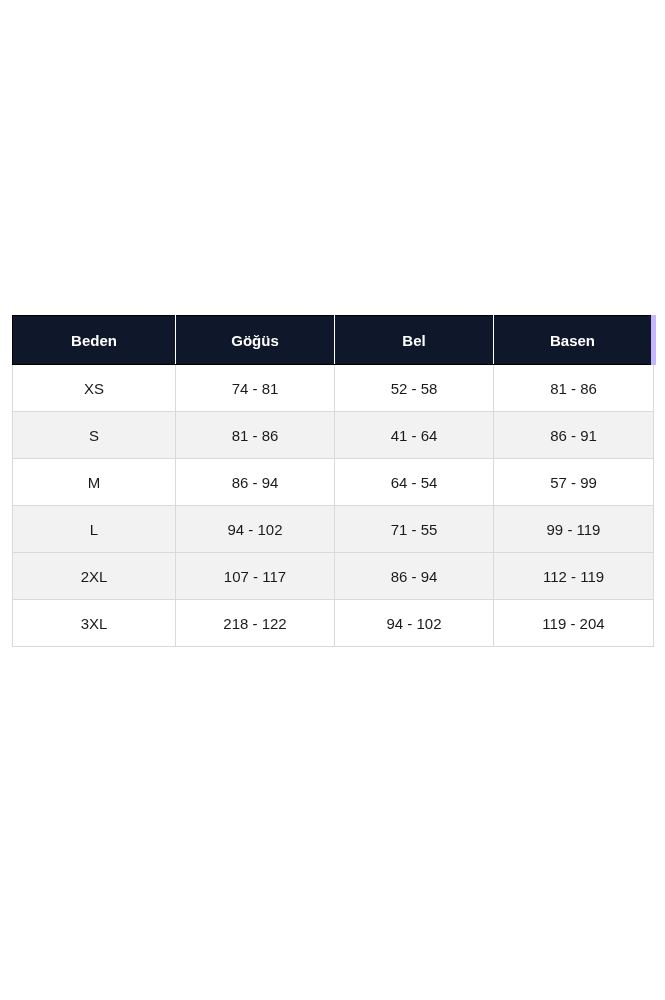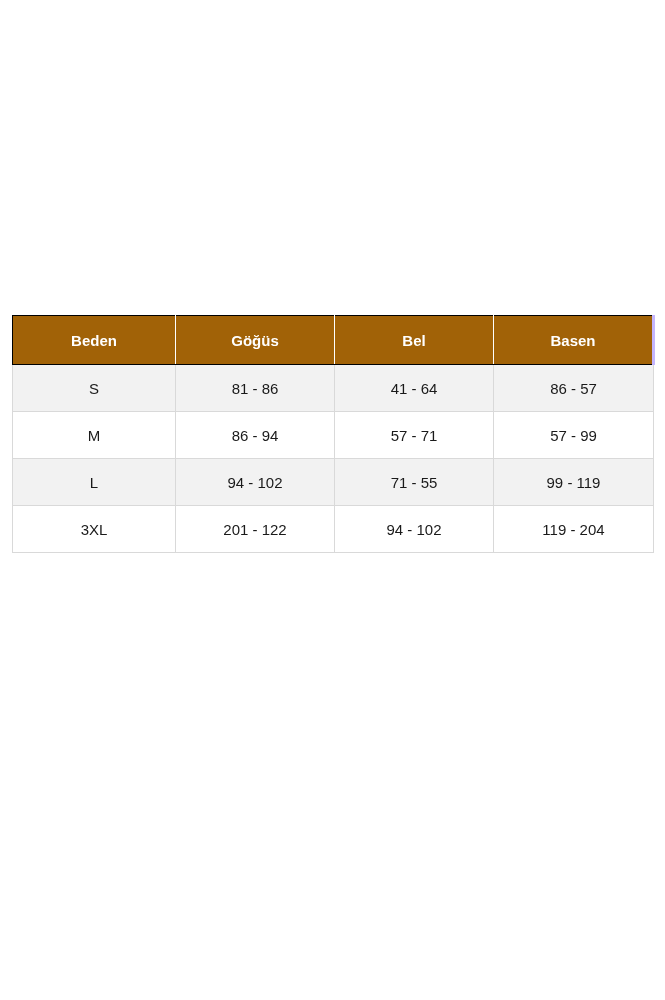--- a/index.html
+++ b/index.html
@@ -36,30 +36,30 @@
     border: 1px solid #d9d9d9;
     text-align: center;
     vertical-align: middle;
     height: 46px;
     font-size: 15px;
     font-weight: normal;
     color: #1a1a1a;
     padding: 0;
   }
   table.size-table thead th {
-    background: #a16207;
+    background: #0f172a;
     color: #ffffff;
     font-weight: bold;
     font-size: 15px;
     height: 48px;
     border: 1px solid #000000;
     border-right: 1px solid #ffffff;
   }
   table.size-table thead th:last-child {
-    border-right: 3px solid #c4b5fd;
+    border-right: 5px solid #c4b5fd;
   }
   table.size-table tbody tr.odd td {
     background: #ffffff;
   }
   table.size-table tbody tr.even td {
     background: #f2f2f2;
   }
   table.size-table tbody td.first-col {
     border-left: 1px solid #d9d9d9;
   }
@@ -86,40 +86,52 @@
       </colgroup>
       <thead>
         <tr>
           <th>Beden</th>
           <th>Göğüs</th>
           <th>Bel</th>
           <th>Basen</th>
         </tr>
       </thead>
       <tbody>
+        <tr class="odd">
+          <td class="first-col">XS</td>
+          <td>74 - 81</td>
+          <td>52 - 58</td>
+          <td>81 - 86</td>
+        </tr>
         <tr class="even">
           <td class="first-col">S</td>
           <td>81 - 86</td>
           <td>41 - 64</td>
-          <td>86 - 57</td>
+          <td>86 - 91</td>
         </tr>
         <tr class="odd">
           <td class="first-col">M</td>
           <td>86 - 94</td>
-          <td>57 - 71</td>
+          <td>64 - 54</td>
           <td>57 - 99</td>
         </tr>
         <tr class="even">
           <td class="first-col">L</td>
           <td>94 - 102</td>
           <td>71 - 55</td>
           <td>99 - 119</td>
         </tr>
+        <tr class="even">
+          <td class="first-col">2XL</td>
+          <td>107 - 117</td>
+          <td>86 - 94</td>
+          <td>112 - 119</td>
+        </tr>
         <tr class="odd">
           <td class="first-col">3XL</td>
-          <td>201 - 122</td>
+          <td>218 - 122</td>
           <td>94 - 102</td>
           <td>119 - 204</td>
         </tr>
       </tbody>
     </table>
   </div>
 </div>
 
 </body></html>

